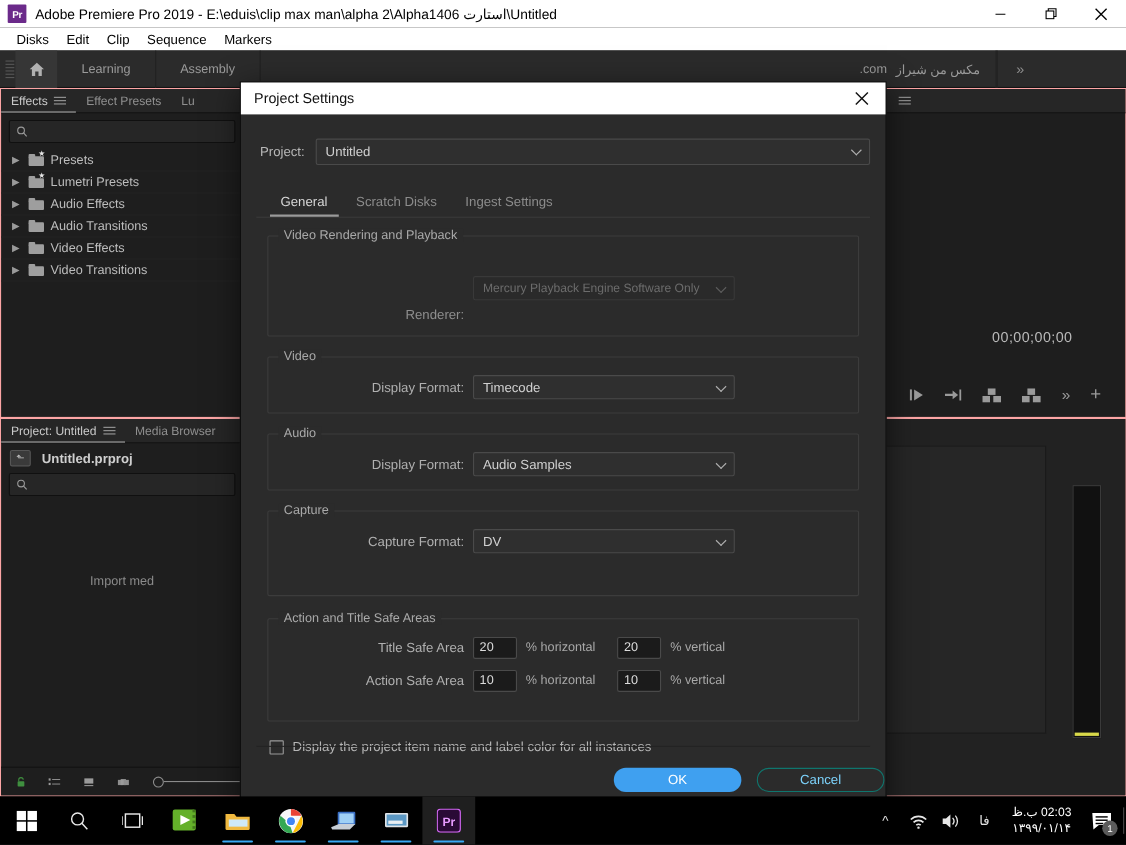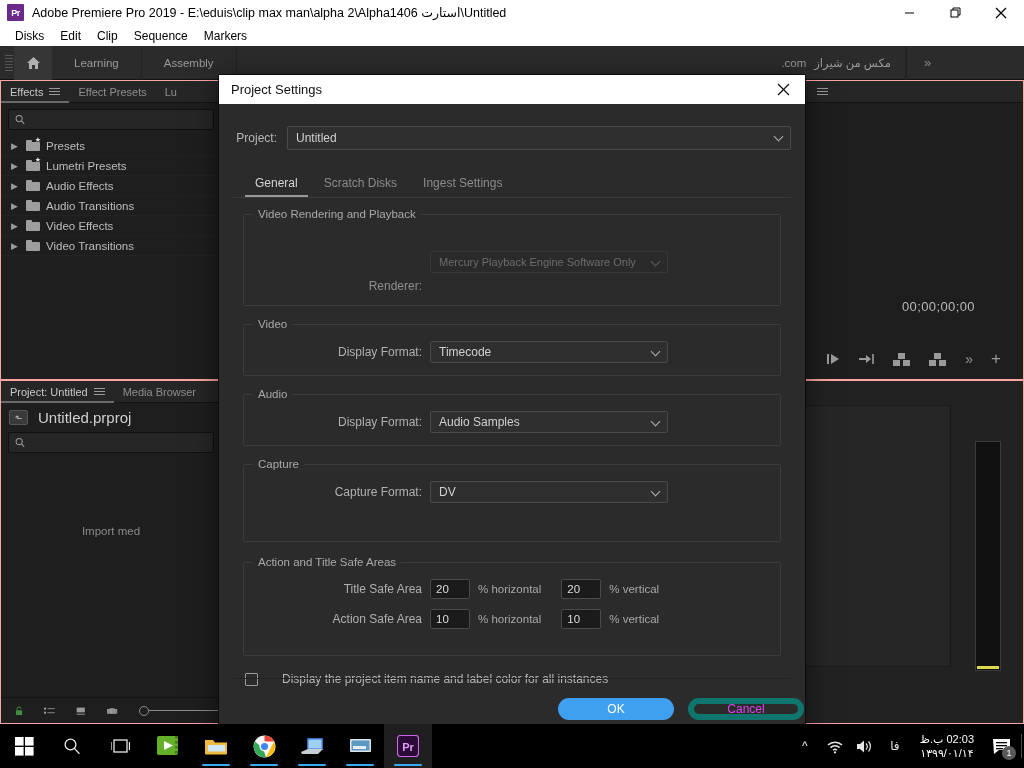--- a/index.html
+++ b/index.html
@@ -101,21 +101,21 @@
   .folder.star::after {
     content:"★"; position:absolute; right:-1px; top:-4px; font-size:7px; color:#e6e6e6;
   }
 
   
   .proj-head { display:flex; align-items:center; gap:10px; padding:6px 8px; }
   .proj-icon {
     width:19px; height:15px; background:#3a3a3a; border:1px solid #565656; border-radius:2px;
     display:flex; align-items:center; justify-content:center; color:#c0c0c0; font-size:9px;
   }
-  .proj-name { font-size:15px; color:#cfcfcf; }
+  .proj-name { font-size:12px; color:#cfcfcf;font-weight:bold; }
   .col-head {
     margin:6px 7px 0 7px; height:20px; background:#262626; display:flex; align-items:center;
     border:1px solid #151515; color:#b5b5b5; font-size:11px;
   }
   .col-head .c1 { width:40px; border-right:1px solid #151515; height:100%; }
   .col-head .c2 { padding-left:8px; }
   .empty-note { text-align:center; color:#8b8b8b; font-size:11.5px; margin-top:72px; }
   .proj-footer {
     position:absolute; left:0; bottom:0; width:100%; height:26px;
     display:flex; align-items:center; gap:21px; padding-left:14px;
@@ -190,38 +190,38 @@
   .frow:last-child { margin-bottom:0; }
   .frow > .lbl { width:168px; text-align:right; font-size:12px; color:#b0b0b0; }
   .frow > .lbl.dim { color:#8e8e8e;margin-top:48px; }
 
   .numfield {
     width:40px; height:20px; background:#1b1b1b; border:1px solid #4a4a4a; border-radius:2px;
     color:#dcdcdc; font-size:11.5px; padding:0 5px; font-family:inherit; outline:none;
   }
   .unit { font-size:11.5px; color:#a8a8a8; }
 
-  .chk-row { display:flex; align-items:center; gap:24px; margin:16px 12px 0 12px; }
+  .chk-row { display:flex; align-items:center; gap:8px; margin:16px 12px 0 12px; }
   .chkbox {
     width:13px; height:13px; border:1px solid #9a9a9a; background:#2b2b2b; border-radius:1px;
   }
   .chk-label { font-size:12px; color:#b6b6b6; }
 
   .dlg-footer {
     position:absolute; left:0; bottom:0; width:100%; height:60px;
     display:flex; align-items:center; justify-content:flex-end; gap:14px;
     padding-right:1px;
   }
   .btn {
     height:22px; border-radius:11px; font-size:12px;
     display:flex; align-items:center; justify-content:center;
     padding:0 16px; min-width:116px;
   }
   .btn.primary { background:#3fa0f0; color:#ffffff; }
-  .btn.ghost { background:transparent; border:6px solid #0f766e; color:#d946ef; }
+  .btn.ghost { background:transparent; border:1px solid #0f766e; color:#7dd3fc; }
 
   
   .taskbar {
     position:absolute; left:0; bottom:0; width:1024px; height:44px;
     background:#000000; display:flex; align-items:center;
   }
   .tb-item {
     width:48px; height:44px; display:flex; align-items:center; justify-content:center;
     position:relative;
   }

